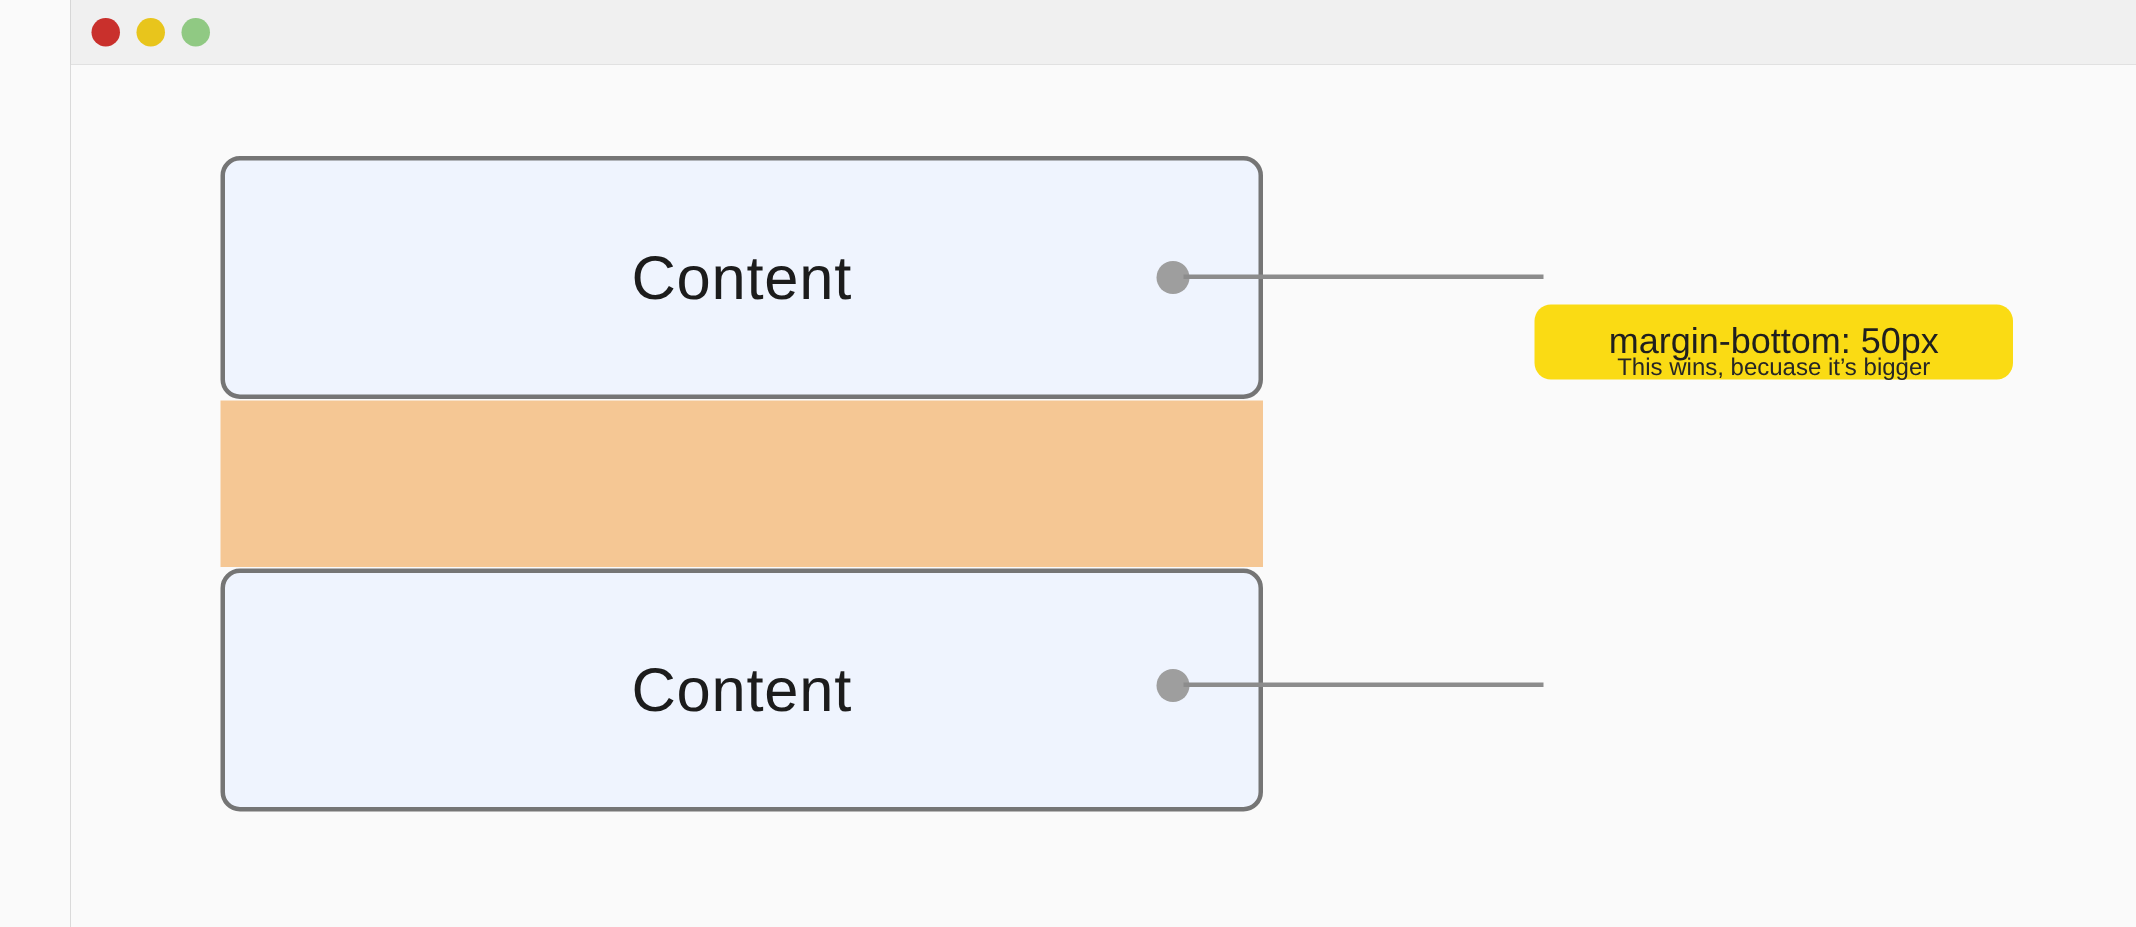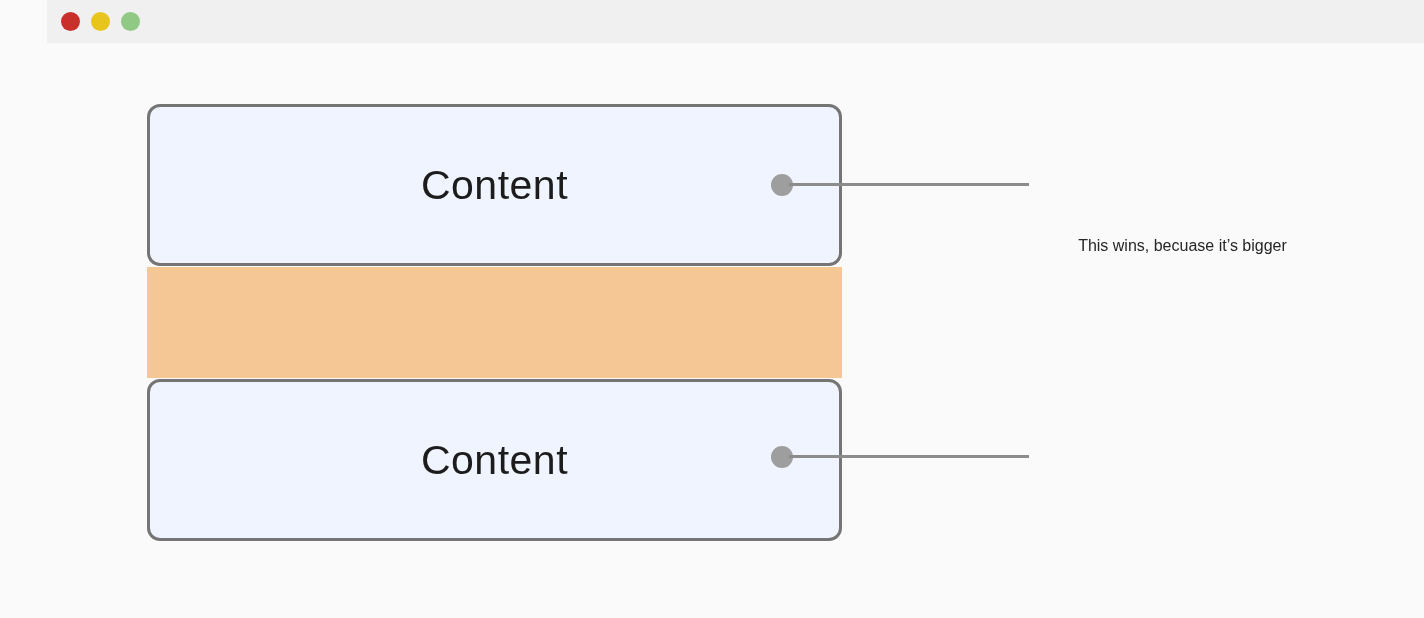--- a/index.html
+++ b/index.html
@@ -172,18 +172,21 @@
     <div class="content-box content-box-bottom">
       <span class="content-label">Content</span>
     </div>
 
     <div class="connector-dot connector-dot-top"></div>
     <div class="connector-line connector-line-top"></div>
 
     <div class="connector-dot connector-dot-bottom"></div>
     <div class="connector-line connector-line-bottom"></div>
 
+    <div class="badge badge-top">
+      <span class="badge-text">margin-bottom: 50px</span>
+    </div>
 
     <div class="annotation">This wins, becuase it’s bigger</div>
 
 
   </div>
 </div>
 
 </body></html>

